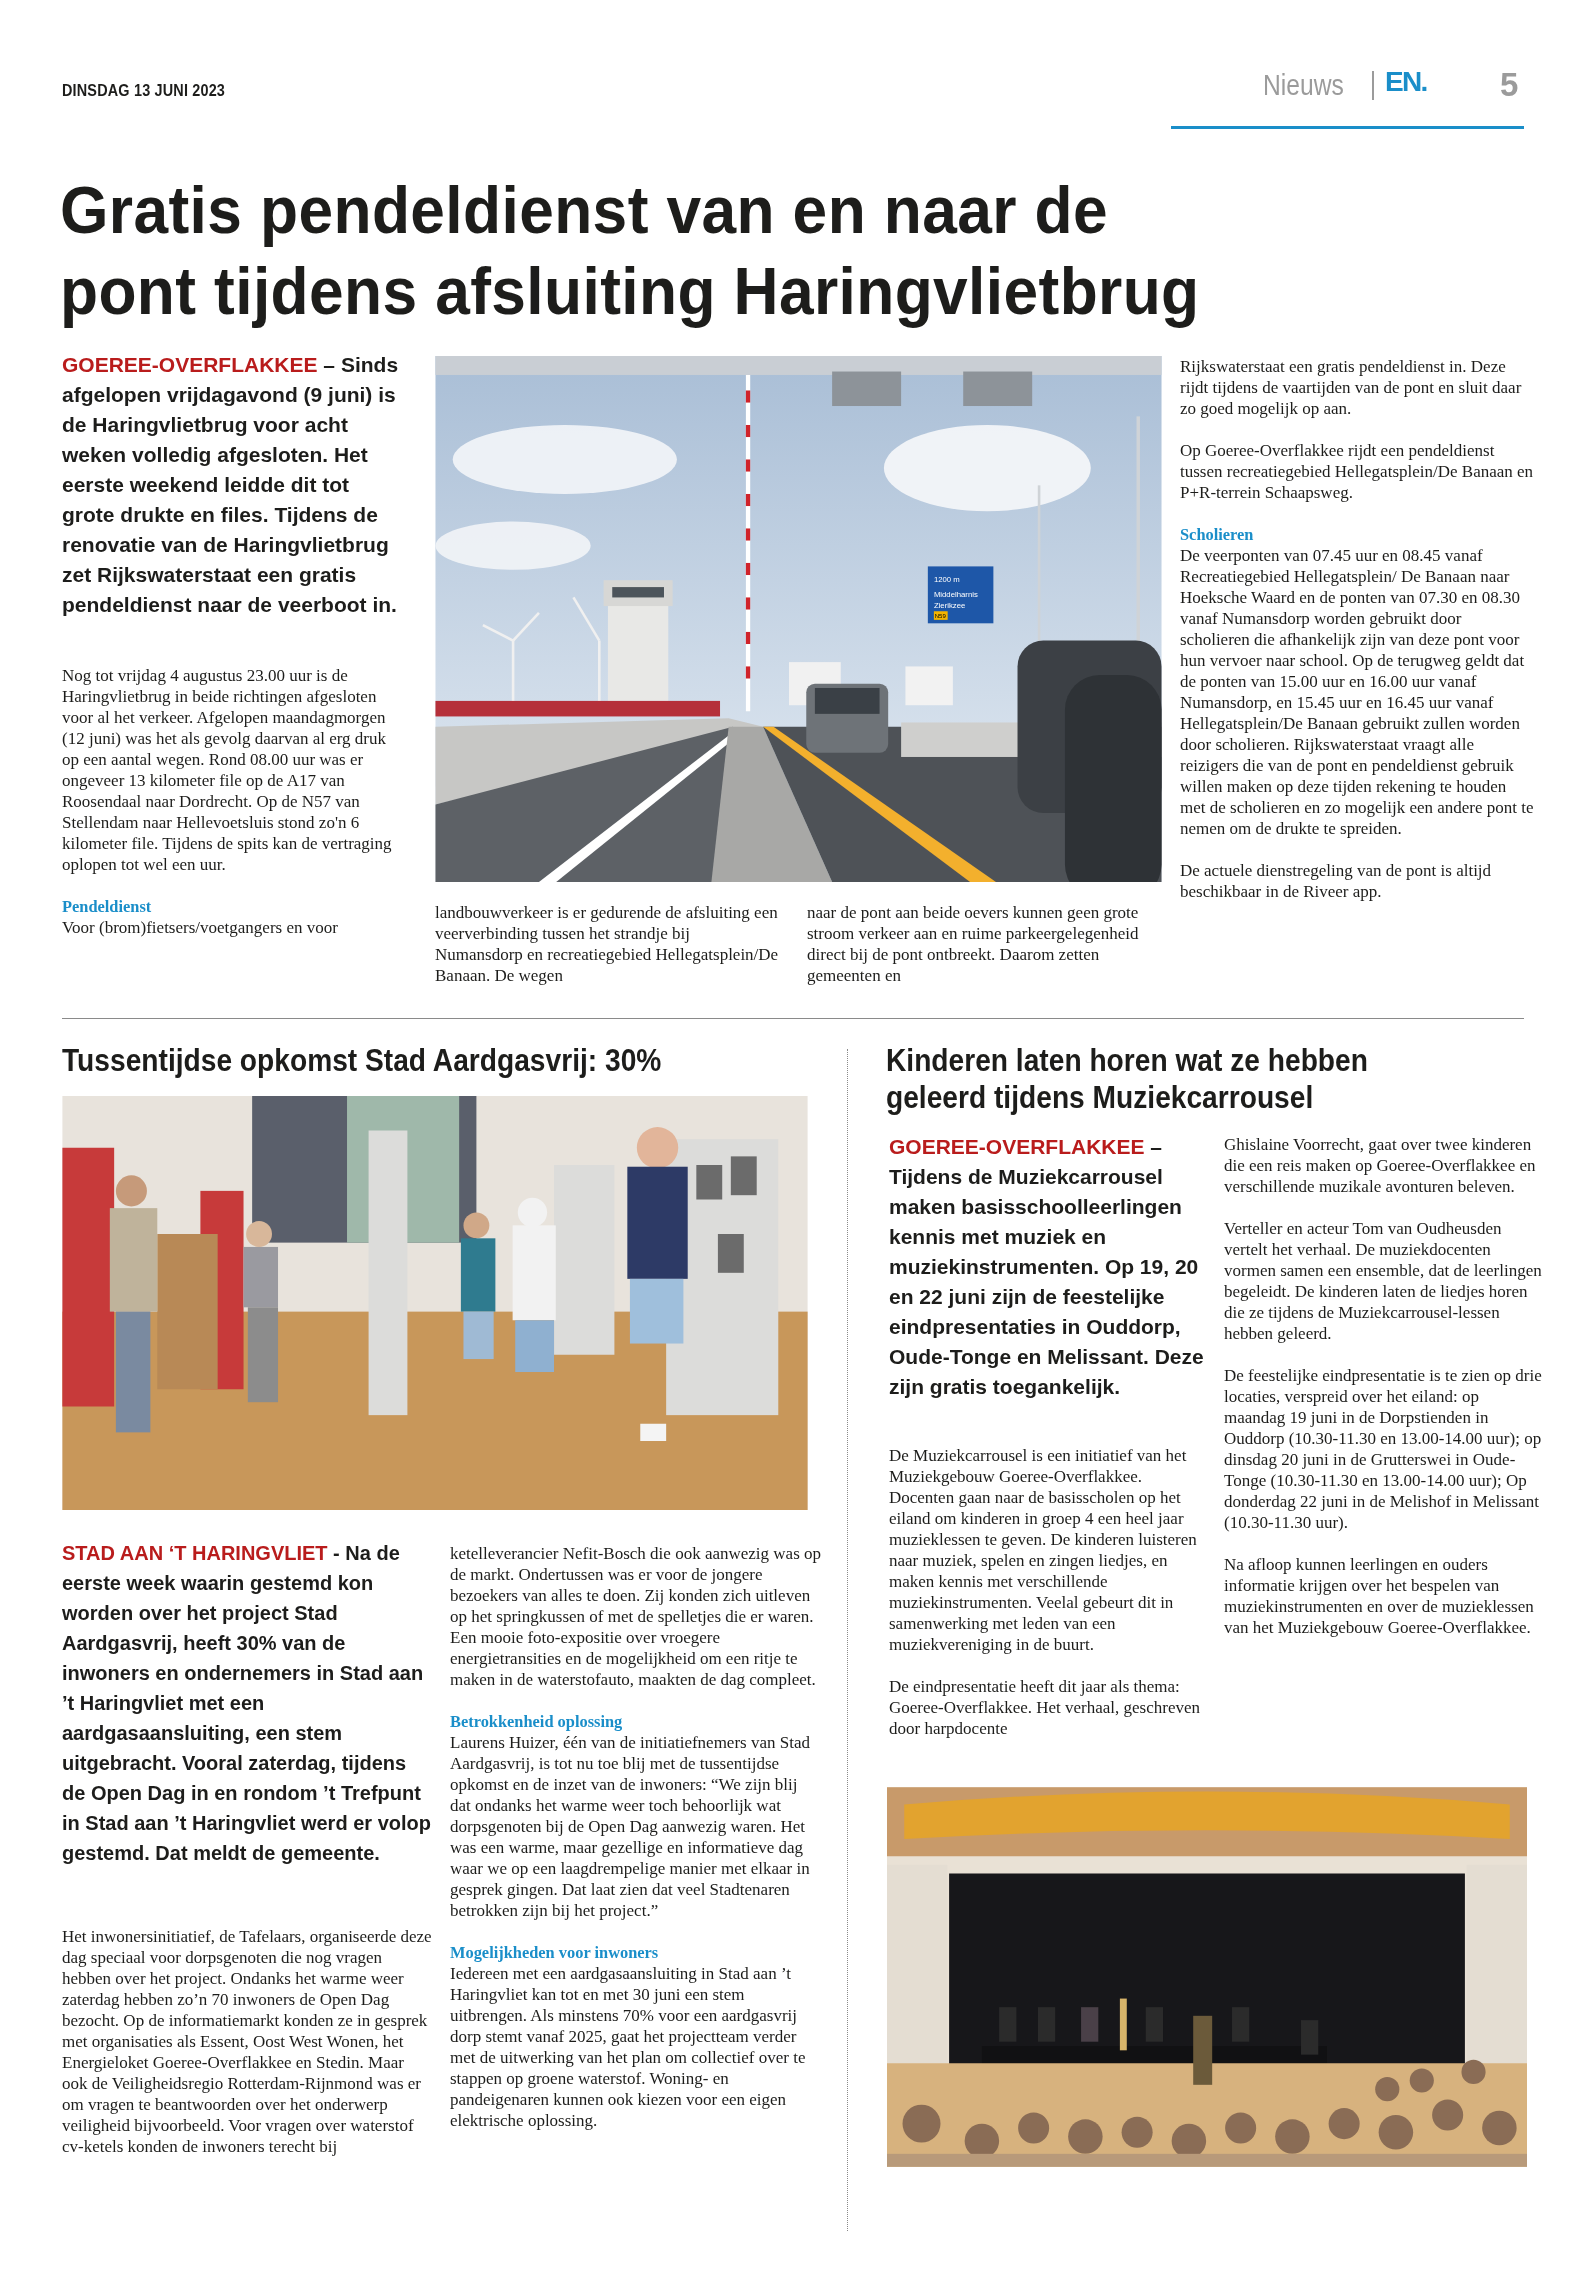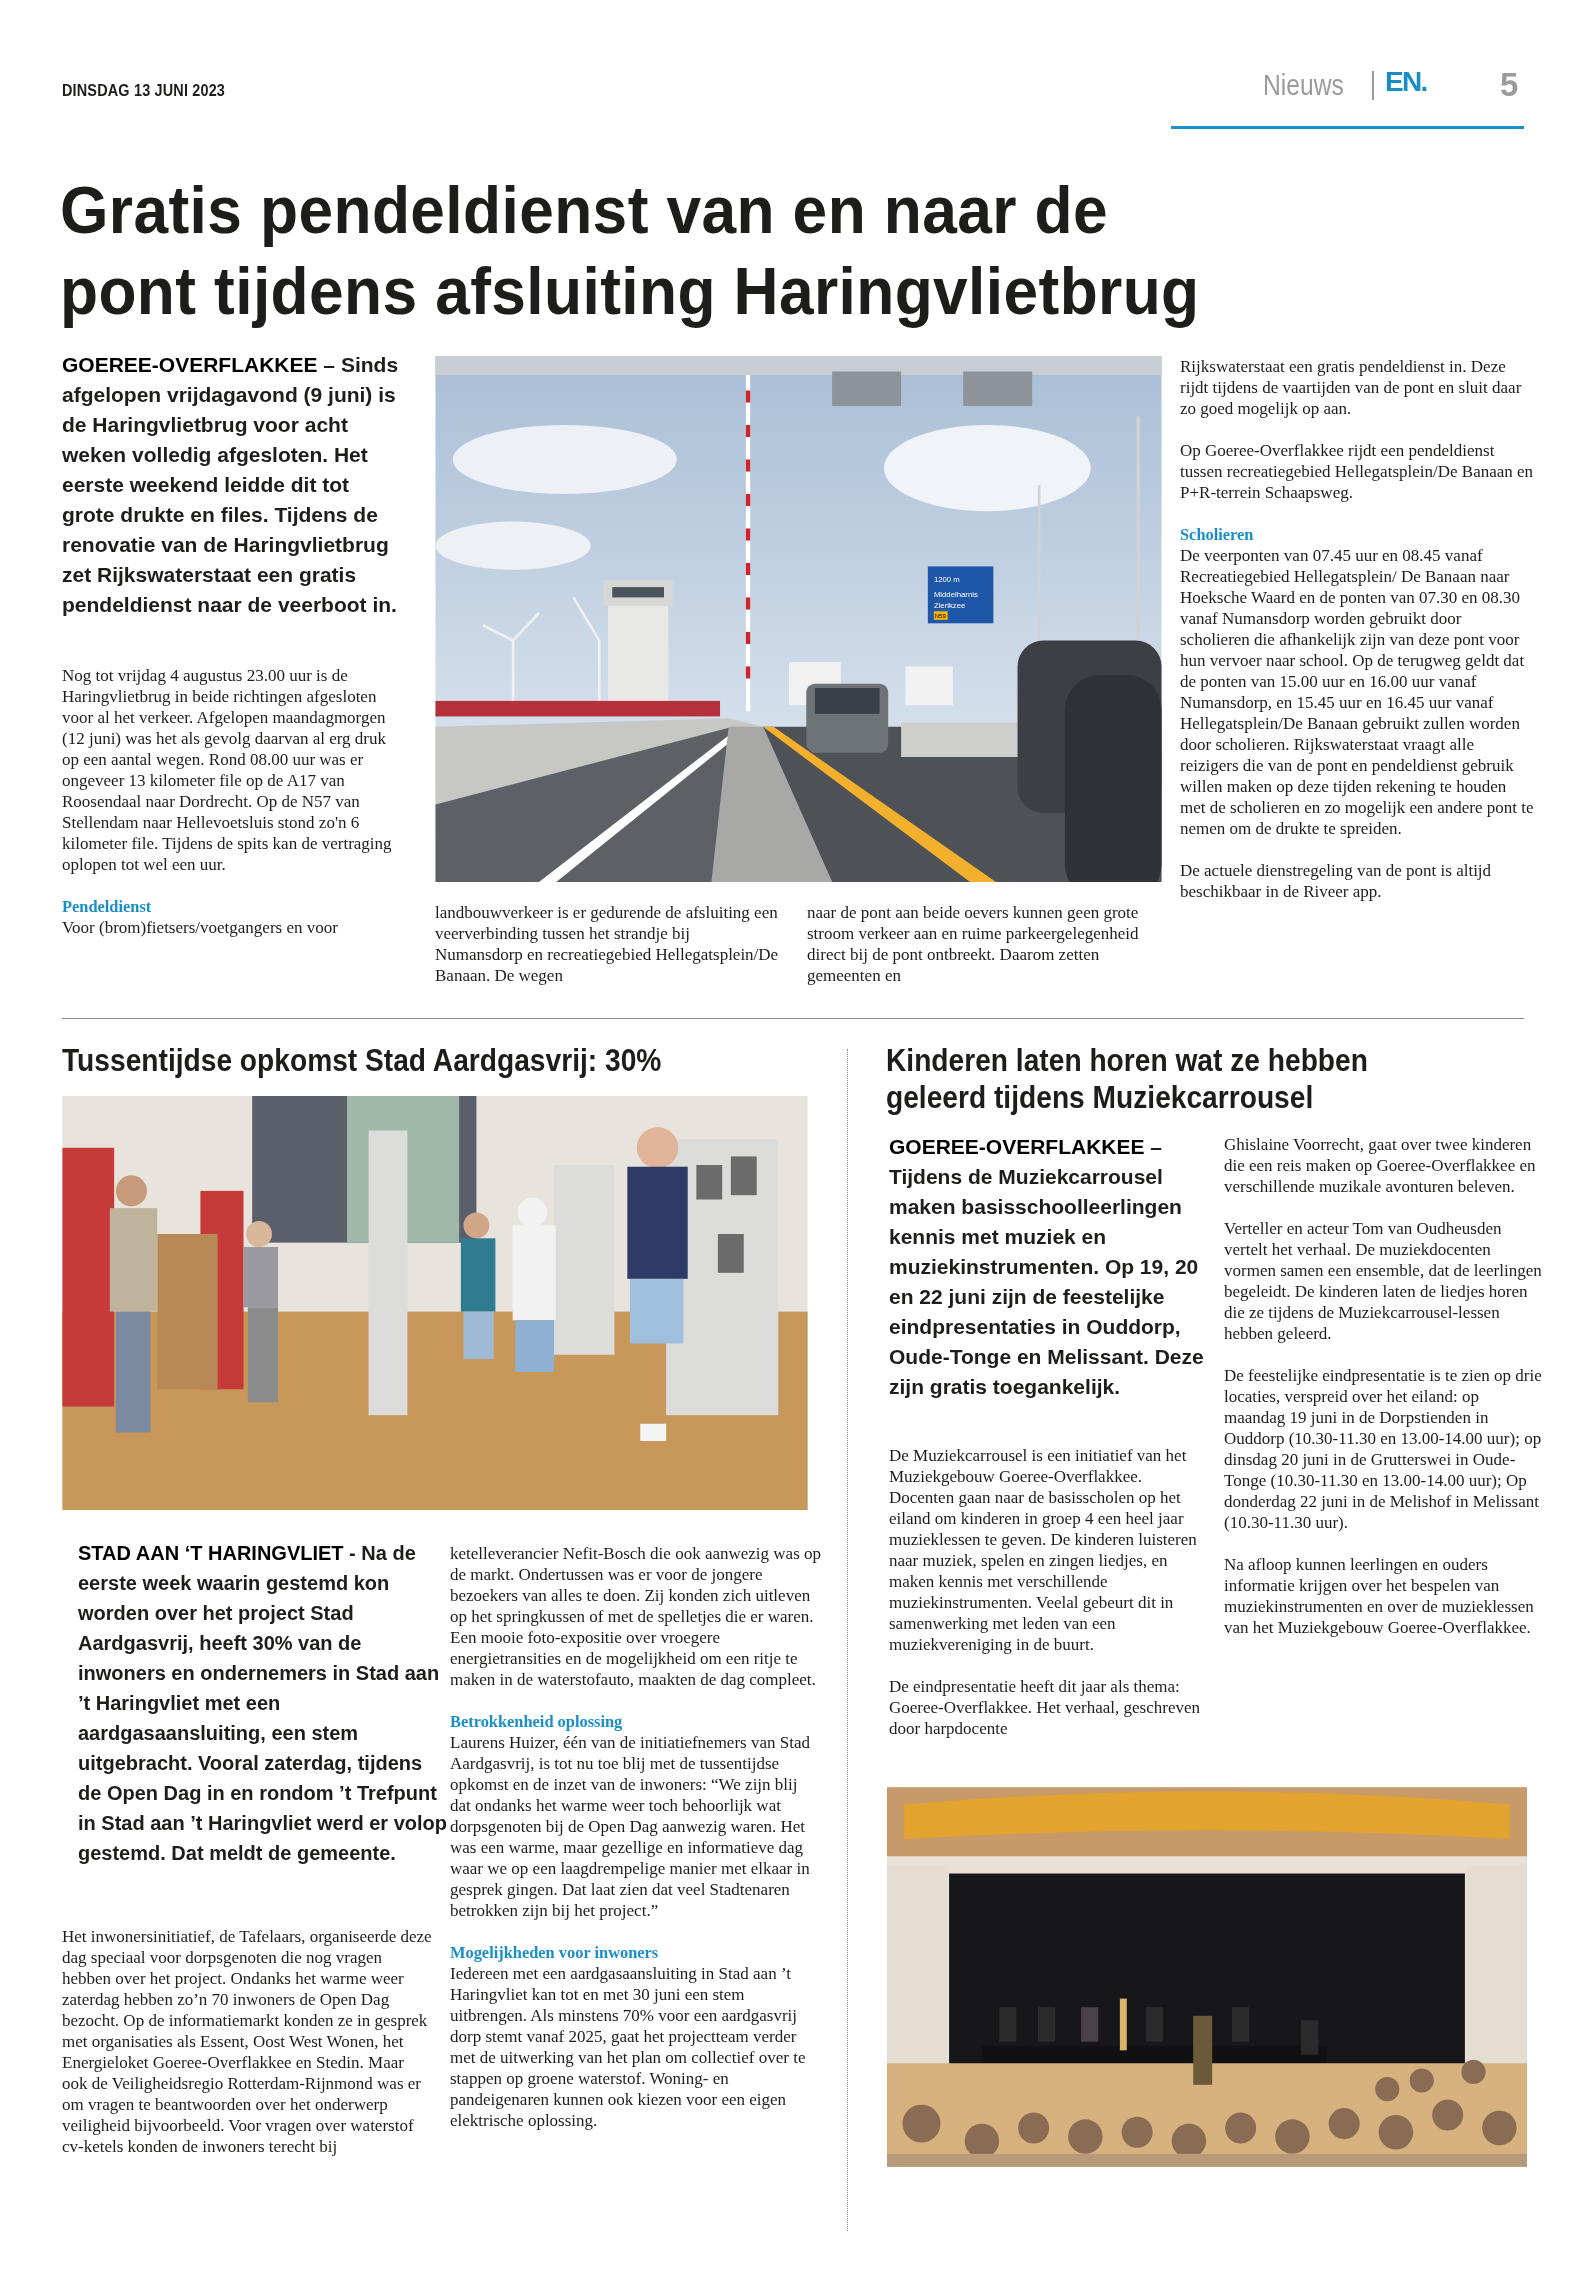--- a/index.html
+++ b/index.html
@@ -14,41 +14,41 @@
   #sep { left: 1372px; top: 71px; width: 1.7px; height: 29px; background: #9b9b9b; }
   #brand { left: 1385px; top: 66px; font-size: 28px; font-weight: bold; color: #1a8ec9; letter-spacing: -1.7px; }
   #pageno { left: 1500px; top: 66px; font-size: 33px; font-weight: bold; color: #9b9b9b; }
   #head-rule { left: 1171px; top: 126px; width: 353px; height: 2.6px; background: #1a8ec9; }
 
   
   #headline { left: 60px; top: 169px; width: 1381px; font-size: 67px; font-weight: bold; line-height: 81px; letter-spacing: 0.4px; transform: scaleX(0.93); transform-origin: left; }
 
   
   .lead { font-size: 21px; font-weight: bold; line-height: 30px; }
-  .kicker { color: #000000; }
+  .kicker { color: #b91c1c; }
   .body { font-size: 17px; line-height: 21px; }
   .sub { color: #1a8ec9; font-weight: bold; font-size: 16.4px; line-height: 21px; font-family: Liberation Serif, serif; }
   p { margin: 0; }
   .gap { height: 21px; }
 
   #a1-lead { left: 62px; top: 350px; width: 345px; }
   #a1-col1 { left: 62px; top: 665px; width: 345px; }
   #a1-col2 { left: 435px; top: 902px; width: 345px; }
   #a1-col3 { left: 807px; top: 902px; width: 345px; }
   #a1-col4 { left: 1180px; top: 356px; width: 354px; }
 
   #photo1 { left: 435px; top: 356px; width: 727px; height: 526px; overflow: hidden; }
 
   #divider-h { left: 62px; top: 1018px; width: 1462px; height: 0.9px; background: #8a8a8a; }
   #divider-v { left: 847px; top: 1049px; width: 0; height: 1182px; border-left: 1.7px dotted #8a8a8a; }
 
   
   #a2-title { left: 62px; top: 1042px; font-size: 32px; font-weight: bold; transform: scaleX(0.88); transform-origin: left; white-space: nowrap; }
   #photo2 { left: 62px; top: 1096px; width: 746px; height: 414px; overflow: hidden; }
-  #a2-lead { left: 62px; top: 1538px; width: 371px; font-size: 20px; line-height: 30px; margin-left: 16px; }
+  #a2-lead { left: 62px; top: 1538px; width: 371px; font-size: 20px; line-height: 30px; }
   #a2-col1 { left: 62px; top: 1926px; width: 371px; }
   #a2-col2 { left: 450px; top: 1543px; width: 371px; }
 
   
   #a3-title { left: 886px; top: 1042px; width: 656px; font-size: 32px; font-weight: bold; line-height: 37px; transform: scaleX(0.88); transform-origin: left; }
   #a3-lead { left: 889px; top: 1132px; width: 319px; font-size: 21px; line-height: 30px; }
   #a3-col1 { left: 889px; top: 1445px; width: 319px; }
   #a3-col2 { left: 1224px; top: 1134px; width: 319px; }
   #photo3 { left: 887px; top: 1787px; width: 640px; height: 380px; overflow: hidden; }
 </style>

